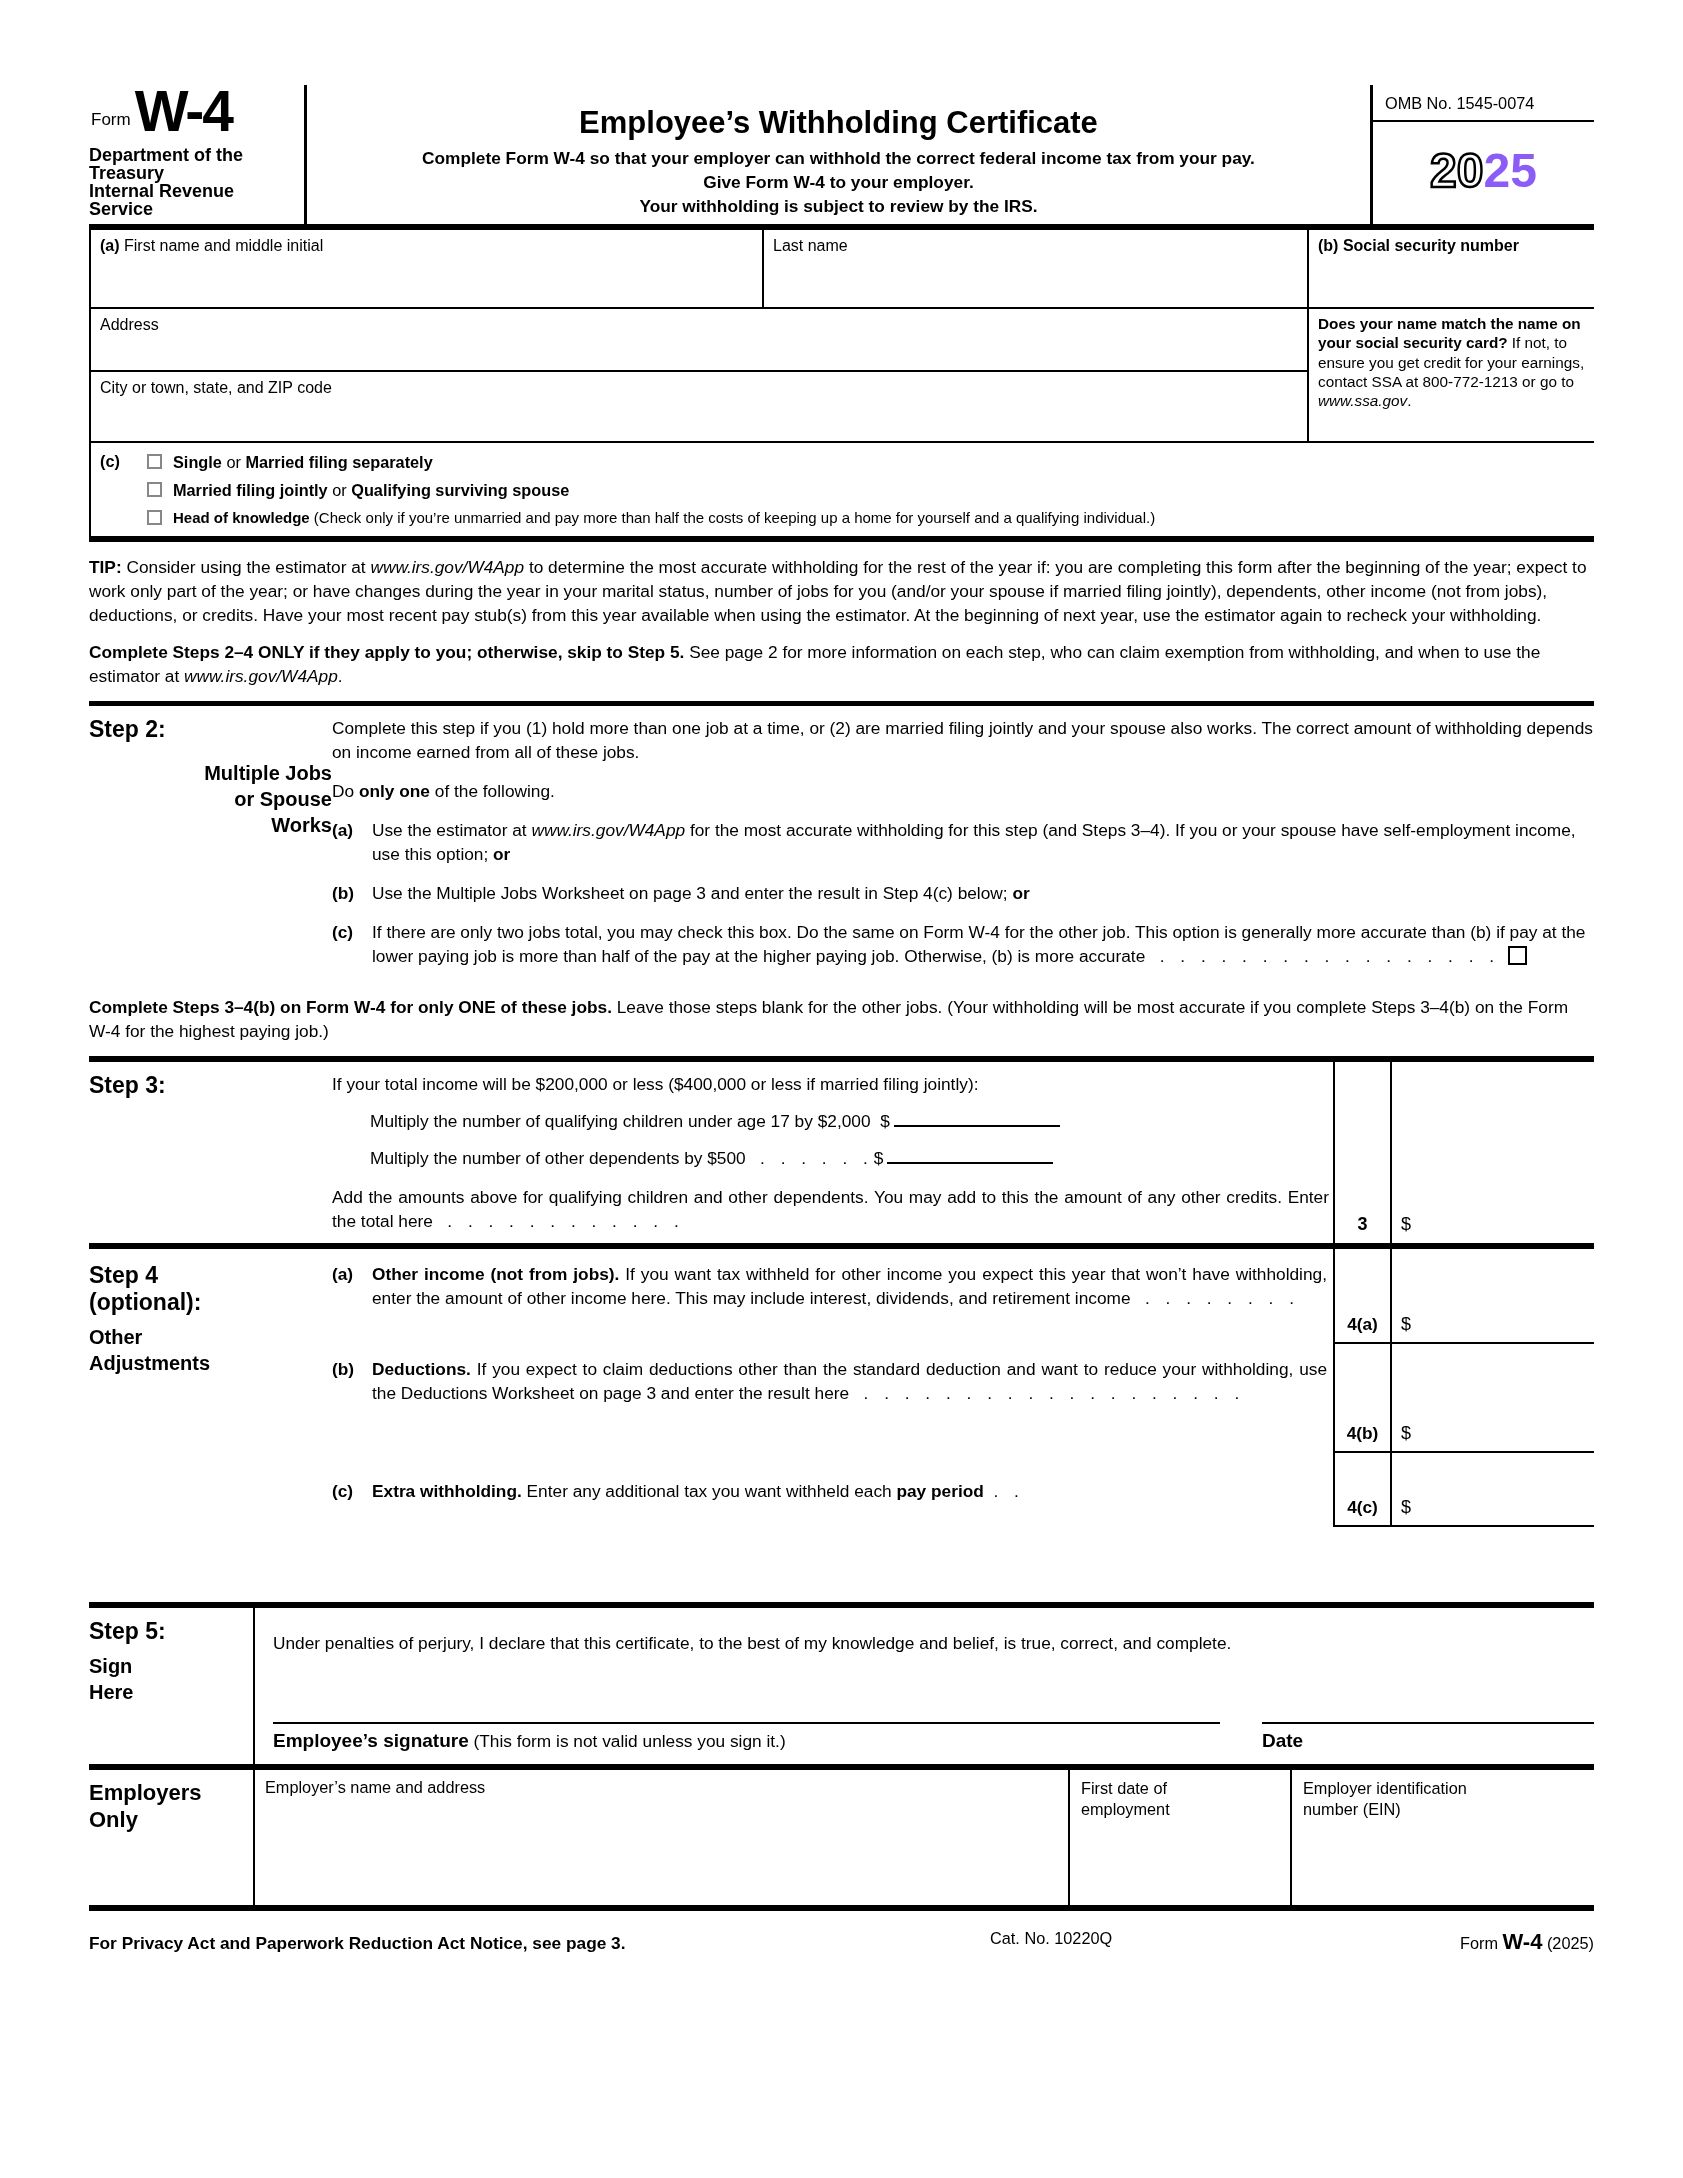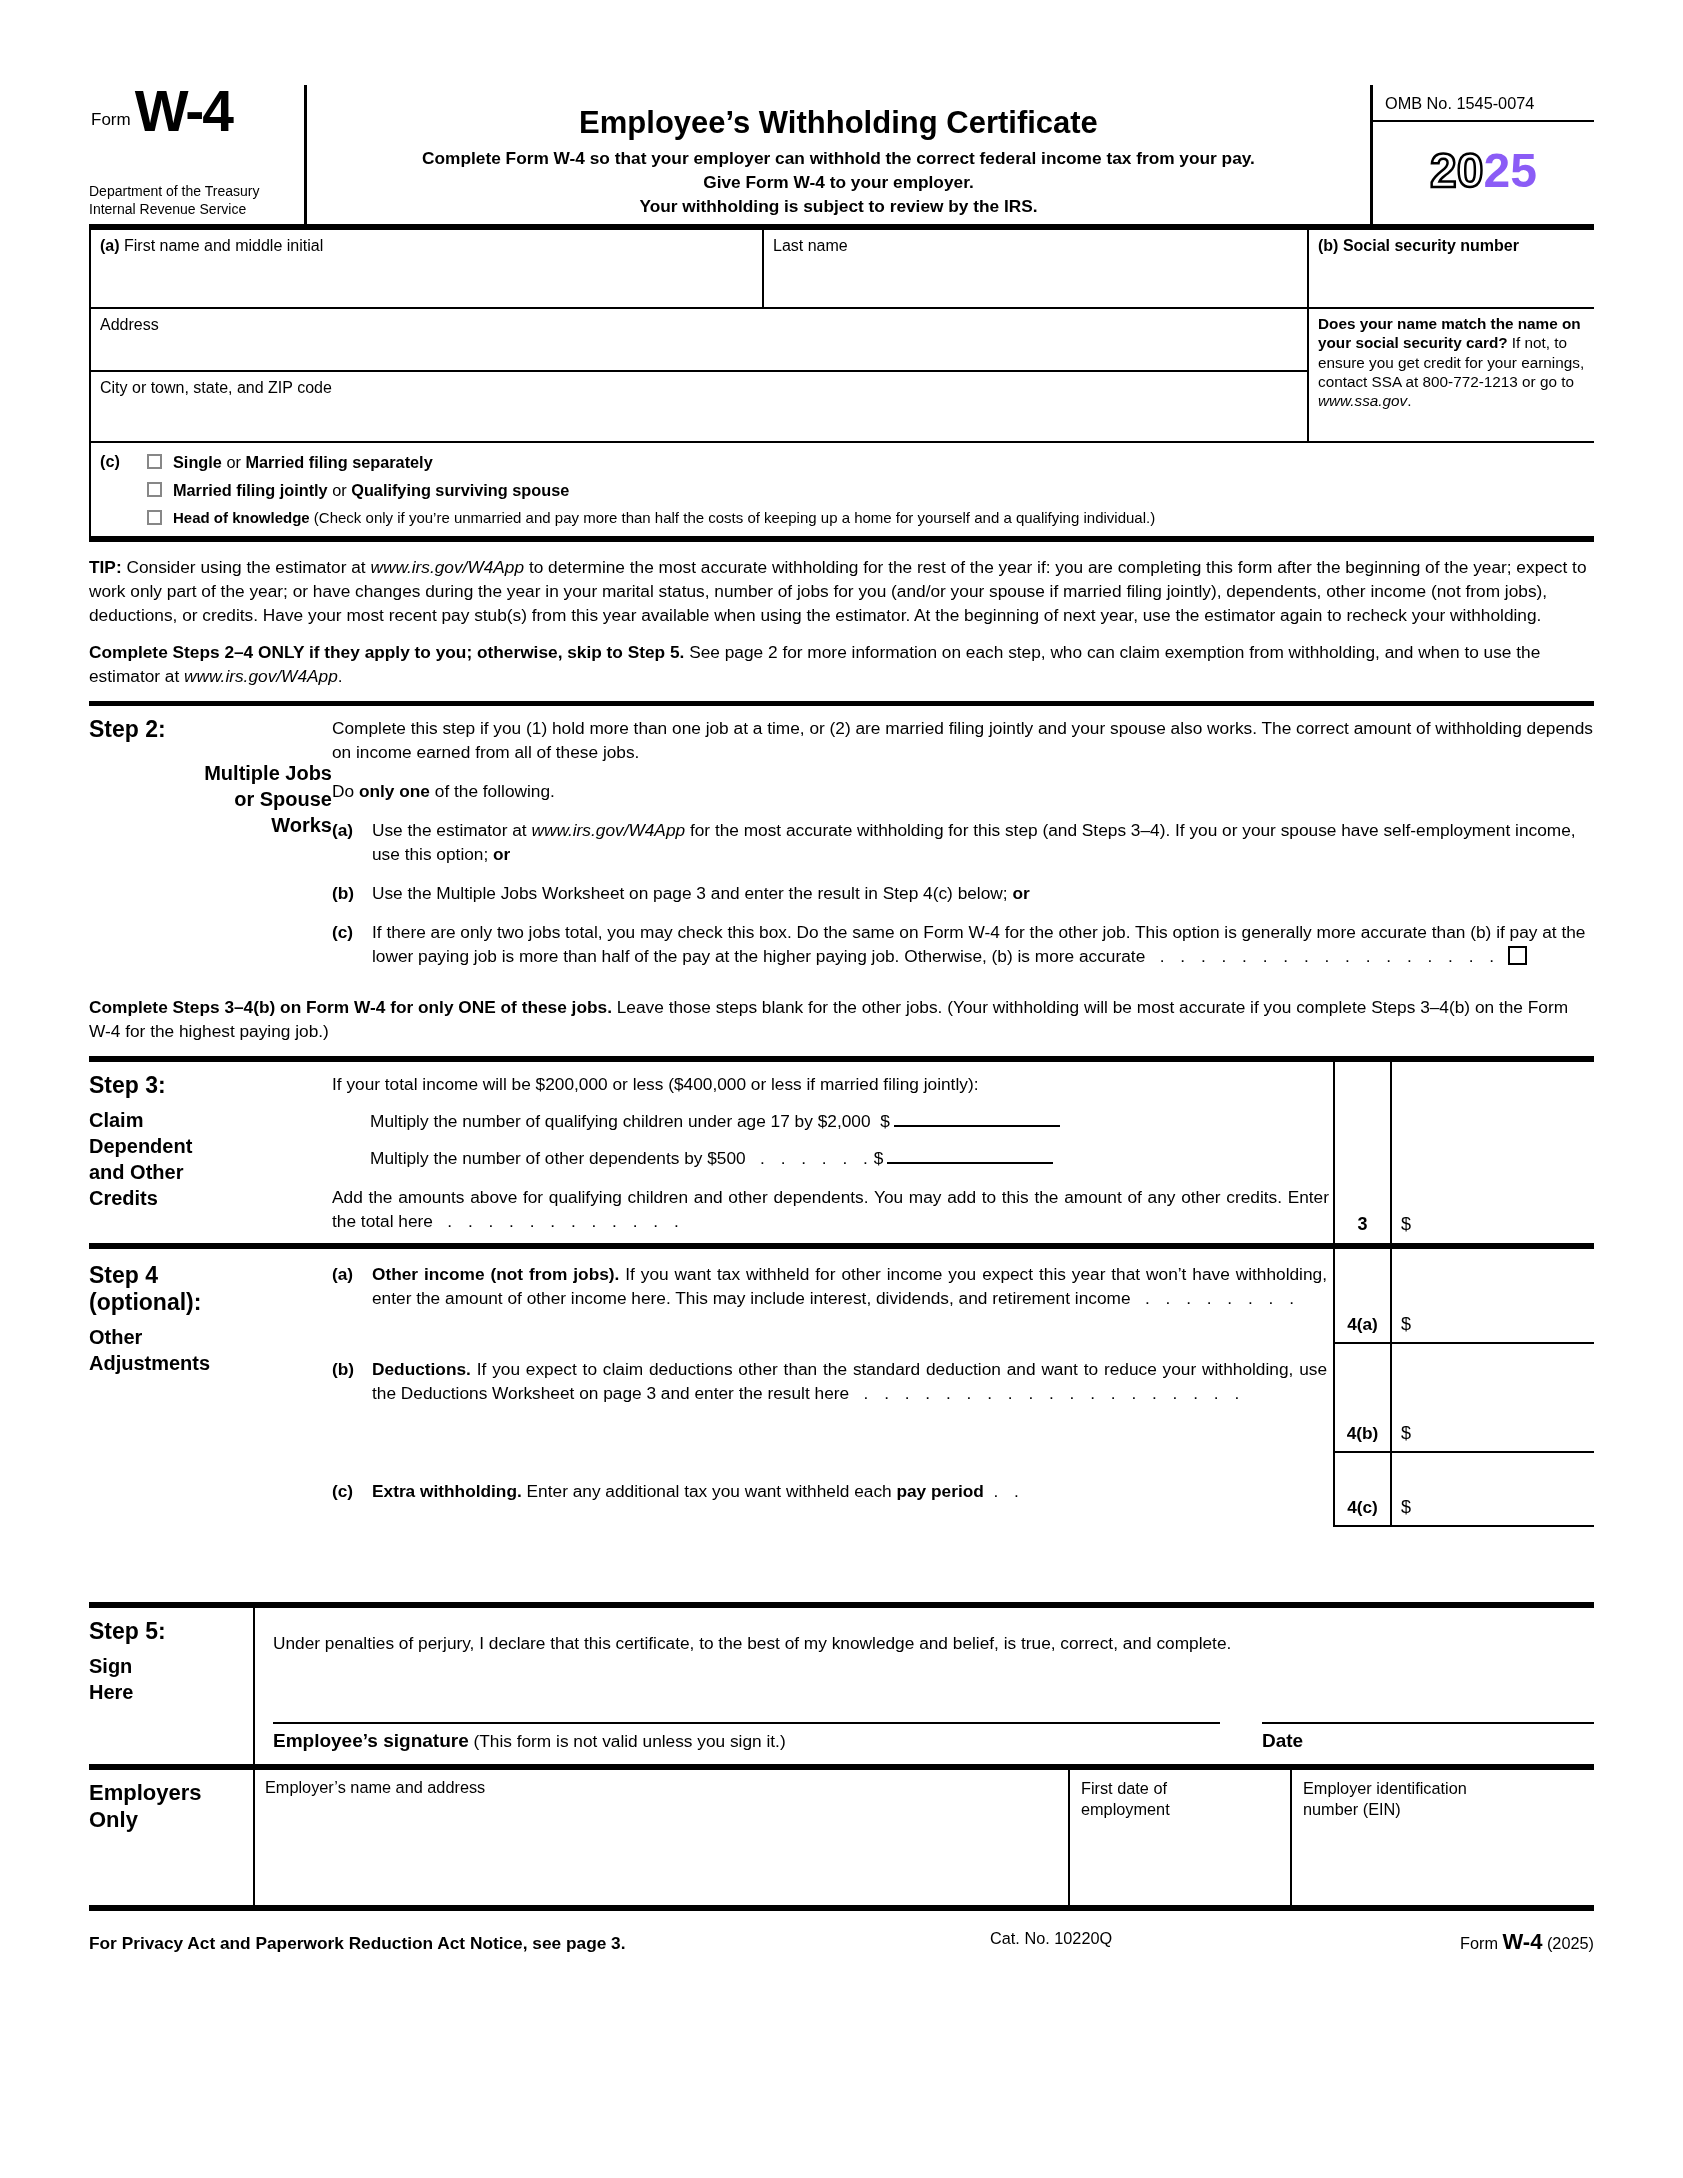--- a/index.html
+++ b/index.html
@@ -13,21 +13,21 @@
   .b { font-weight:bold; }
   .i { font-style:italic;margin-top:25px; }
   .dots { word-spacing:9px; letter-spacing:1px; white-space:nowrap; }
 
   
   .hdr { display:flex; border-bottom:6px solid #000; min-height:145px; }
   .brand { width:218px; border-right:3px solid #000; display:flex; flex-direction:column; justify-content:space-between; padding:0 6px 6px 0; }
   .brand-top { display:flex; align-items:flex-end; }
   .form-word { font-size:17px; margin:0 4px 8px 2px; }
   .form-number { font-size:57px; font-weight:bold; letter-spacing:-2px; line-height:53px; }
-  .dept { font-size:14px; line-height:18px; }
+  .dept { font-size:18px; line-height:18px;font-weight:bold; }
   .hdr-center { flex:1; text-align:center; padding:2px 12px 4px;margin-top:16px; }
   .form-title { font-size:31px; font-weight:bold; margin-top:2px; }
   .hdr-sub { font-size:17.3px; font-weight:bold; line-height:24px; margin-top:5px; }
   .hdr-sub2 { font-size:17.3px; font-weight:bold; line-height:24px; }
   .ombcol { width:224px; border-left:3px solid #000; display:flex; flex-direction:column; }
   .omb { font-size:16.3px; padding:9px 4px 7px 12px; border-bottom:2px solid #000; }
   .yearbox { flex:1; display:flex; align-items:center; justify-content:center; font-size:48px; font-weight:bold; padding-bottom:6px; }
   .year-outline { color:#fff; -webkit-text-stroke:2.5px #000; }
   .year-bold { color:#8b5cf6; }
 
@@ -225,24 +225,20 @@
         <span class="item-text"><span>If there are only two jobs total, you may check this box. Do the same on Form W-4 for the other job. This option is generally more accurate than (b) if pay at the lower paying job is more than half of the pay at the higher paying job. Otherwise, (b) is more accurate</span>&nbsp;&nbsp;&nbsp;<span class="dots">. . . . . . . . . . . . . . . . .</span><span class="cbx2"></span></span>
       </div>
     </div>
   </section>
 
   <p class="para"><span class="b">Complete Steps 3–4(b) on Form W-4 for only ONE of these jobs.</span><span> Leave those steps blank for the other jobs. (Your withholding will be most accurate if you complete Steps 3–4(b) on the Form W-4 for the highest paying job.)</span></p>
 
   <section class="step3">
     <div class="s3-label">
       <div class="step-title">Step 3:</div>
-      <div class="step-sub pre">Claim
-Dependent
-and Other
-Credits</div>
     </div>
     <div class="s3-body">
       <div>If your total income will be $200,000 or less ($400,000 or less if married filing jointly):</div>
       <div class="s3-line">
         <span>Multiply the number of qualifying children under age 17 by $2,000</span>&nbsp;&nbsp;<span>$</span><span class="field-line"></span>
       </div>
       <div class="s3-line">
         <span>Multiply the number of other dependents by $500</span>&nbsp;&nbsp;&nbsp;<span class="dots">. . . . . .</span>&nbsp;<span>$</span><span class="field-line"></span>
       </div>
       <div class="s3-add">

